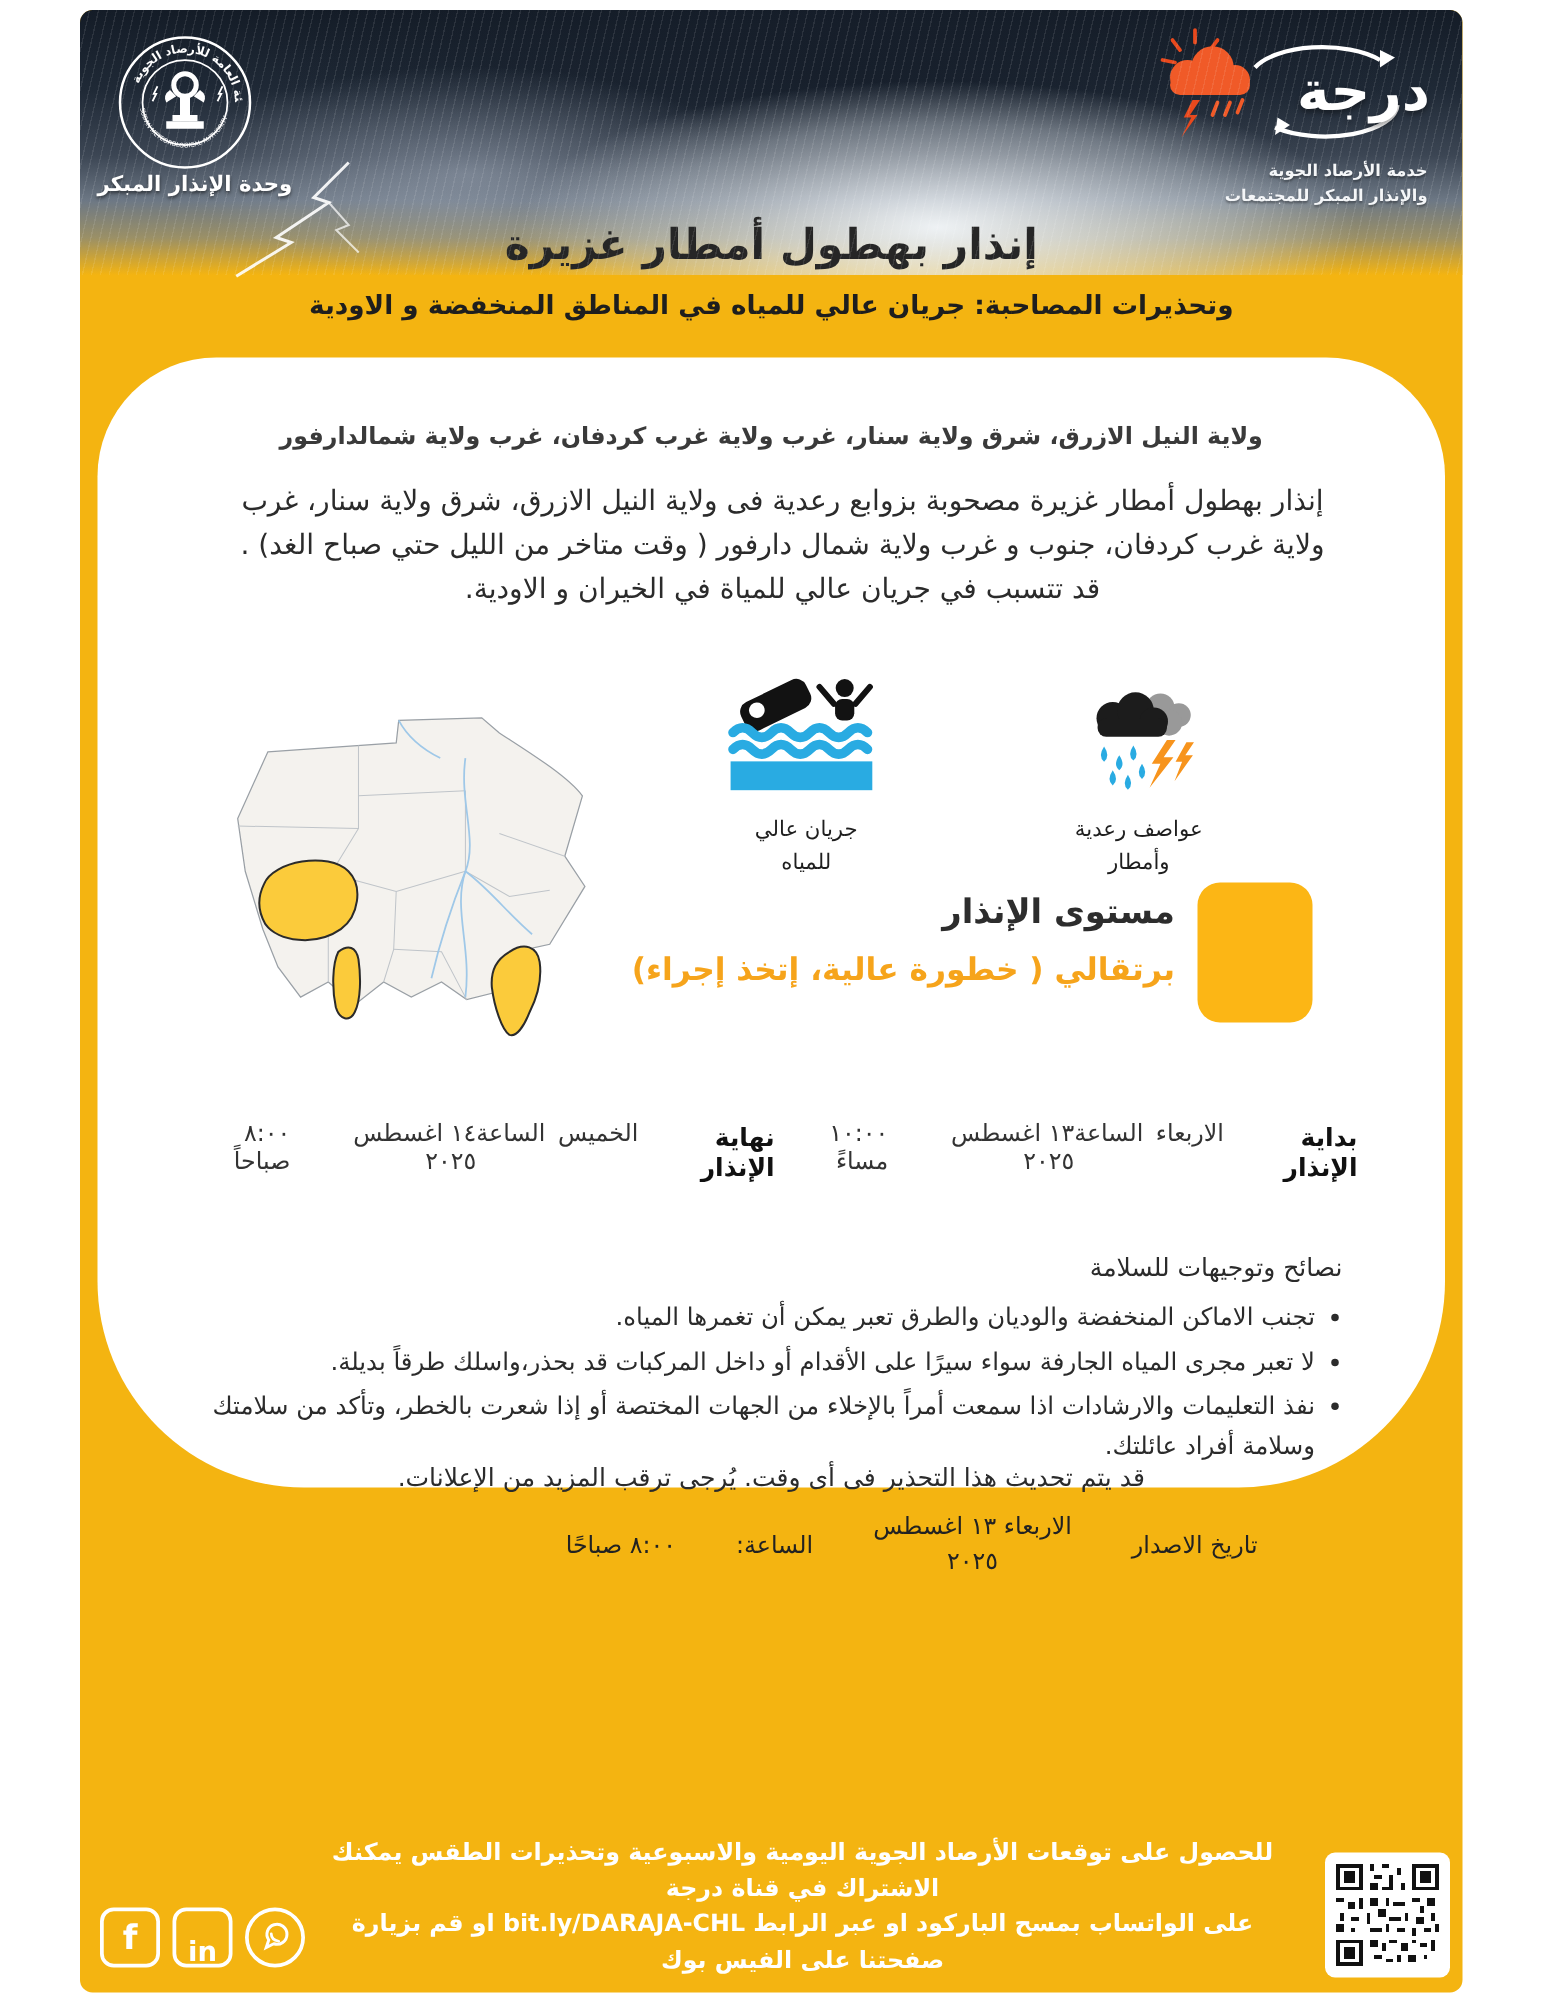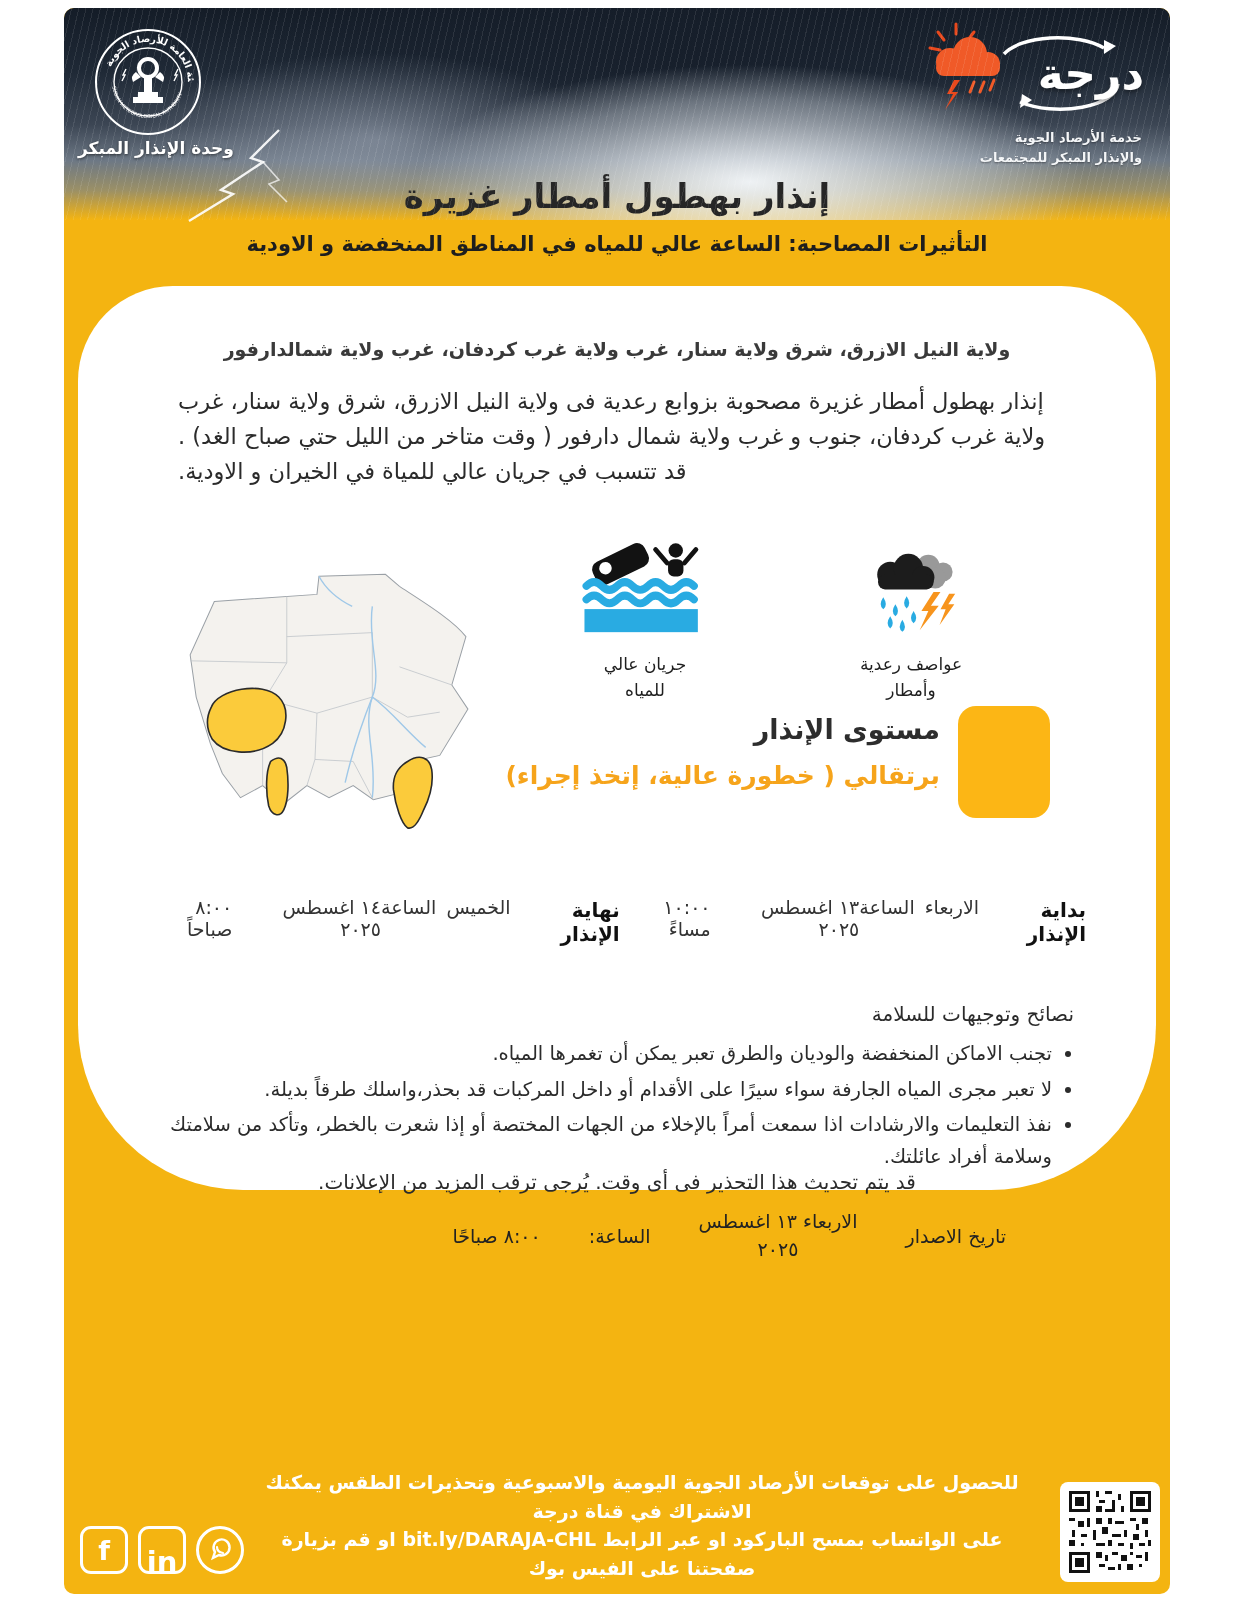--- a/index.html
+++ b/index.html
@@ -42,21 +42,21 @@
               color:#1e1e1e; direction:rtl; }
 
   
   .card { position:absolute; left:14px; top:278px; width:1078px; height:904px;
           background:#ffffff; border-radius:95px 95px 165px 165px; z-index:1; }
 
   .regions { position:absolute; top:52px; left:0; right:0; text-align:center;
              font-size:19px; font-weight:600; color:#3a3a3a; direction:rtl; }
 
   .paragraph { position:absolute; top:98px; right:82px; left:100px; direction:rtl;
-               text-align:left; font-size:22.5px; line-height:1.55; color:#2b2b2b; }
+               text-align:center; font-size:22.5px; line-height:1.55; color:#2b2b2b; }
 
   .map-wrap { position:absolute; left:88px; top:260px; }
 
   .hazard { position:absolute; text-align:center; }
   .hazard-flood { left:492px; top:252px; width:150px; }
   .hazard-storm { left:758px; top:262px; width:150px; }
   .hazard-label { margin-top:12px; font-size:17px; line-height:1.5; color:#1f1f1f; direction:rtl; }
 
   .level-square { position:absolute; left:880px; top:420px; width:92px; height:112px;
                   border-radius:18px; background:#FCB615; }
@@ -166,21 +166,21 @@
         <div class="daraja-name">درجة</div>
         <div class="daraja-tag">
           <div>خدمة الأرصاد الجوية</div>
           <div>والإنذار المبكر للمجتمعات</div>
         </div>
       </div>
 
       <div class="main-title">إنذار بهطول أمطار غزيرة</div>
     </div>
 
-    <div class="subtitle">التأثيرات المصاحبة: الساعة عالي للمياه في المناطق المنخفضة و الاودية</div>
+    <div class="subtitle">وتحذيرات المصاحبة: جريان عالي للمياه في المناطق المنخفضة و الاودية</div>
 
     <div class="card">
 
       <div class="regions">ولاية النيل الازرق، شرق ولاية سنار، غرب ولاية غرب كردفان، غرب ولاية شمالدارفور</div>
 
       <div class="paragraph">إنذار  بهطول أمطار غزيرة مصحوبة بزوابع رعدية فى   ولاية النيل الازرق، شرق ولاية سنار، غرب ولاية غرب كردفان، جنوب و غرب ولاية شمال دارفور ( وقت متاخر من الليل حتي صباح الغد) . قد تتسبب في جريان عالي للمياة في الخيران و الاودية.</div>
 
       <div class="map-wrap">
         <svg width="312" height="288" viewBox="0 0 310 286">
           <path d="M48,55 L150,48 L152,30 L218,28 L232,40 C255,55 286,74 298,90 L284,138 L300,162 L272,208 L240,215 L230,246 L206,252 L186,238 L162,250 L140,238 L117,256 L96,238 L74,250 L56,226 L44,196 L30,150 L24,108 Z" fill="#f4f2ee" stroke="#9aa0a6" stroke-width="1"></path>
@@ -309,21 +309,21 @@
         <div>الساعة:</div>
         <div>٨:٠٠ صباحًا</div>
       </div>
     </div>
 
     <div class="social-row">
       <div class="social sq">
           <span>f</span>
         </div>
       <div class="social sq">
-          <span style="font-size:29px;margin-top:25px;">in</span>
+          <span style="font-size:22px;margin-top:25px;">in</span>
         </div>
       <div class="social ci">
         <svg width="26" height="26" viewBox="0 0 26 26">
           <path d="M6,21 L8,15 A8,8 0 1 1 12,18 Z" fill="none" stroke="#ffffff" stroke-width="2.4"></path>
           <path d="M10,10 q0,5 6,6" fill="none" stroke="#ffffff" stroke-width="2.2" stroke-linecap="round"></path>
         </svg>
       </div>
     </div>
 
     <div class="footer-text">

